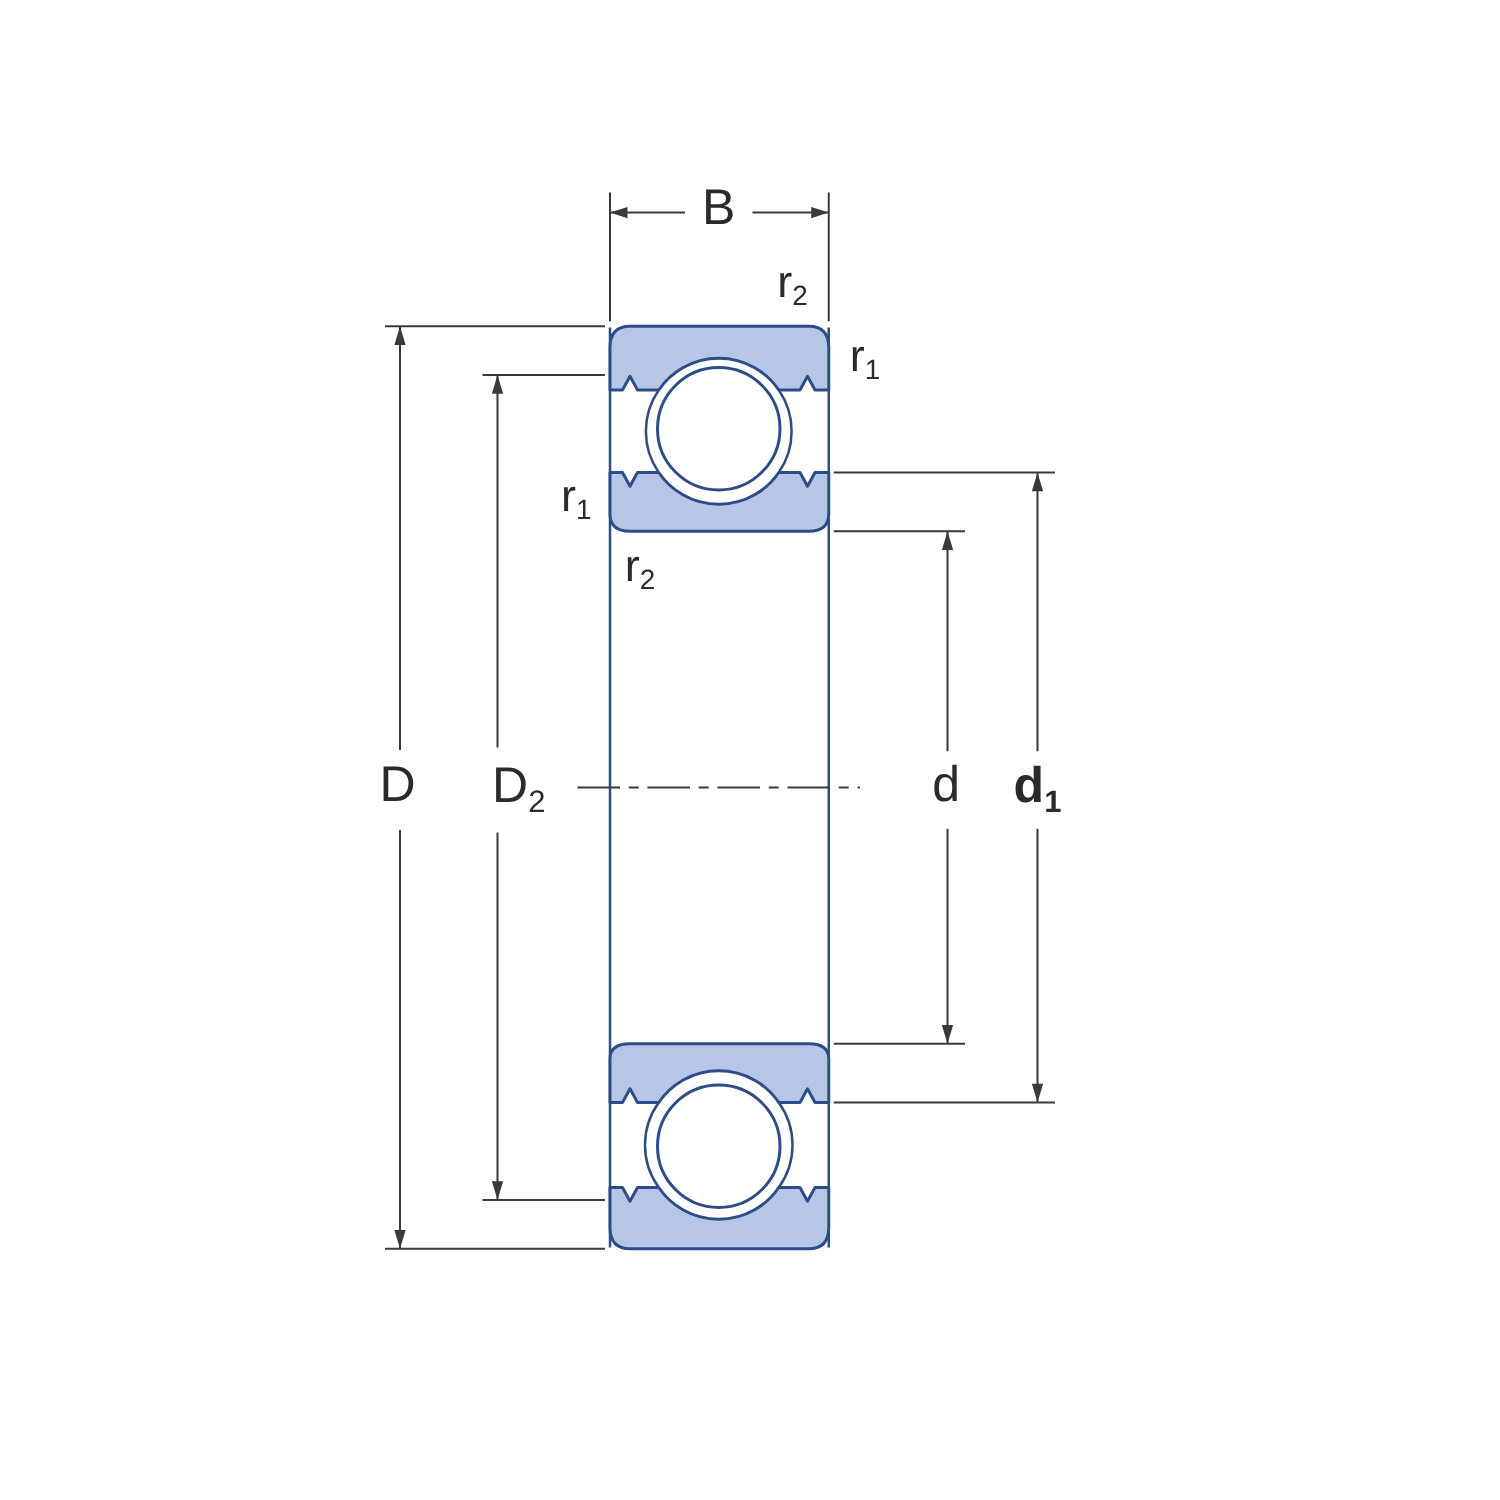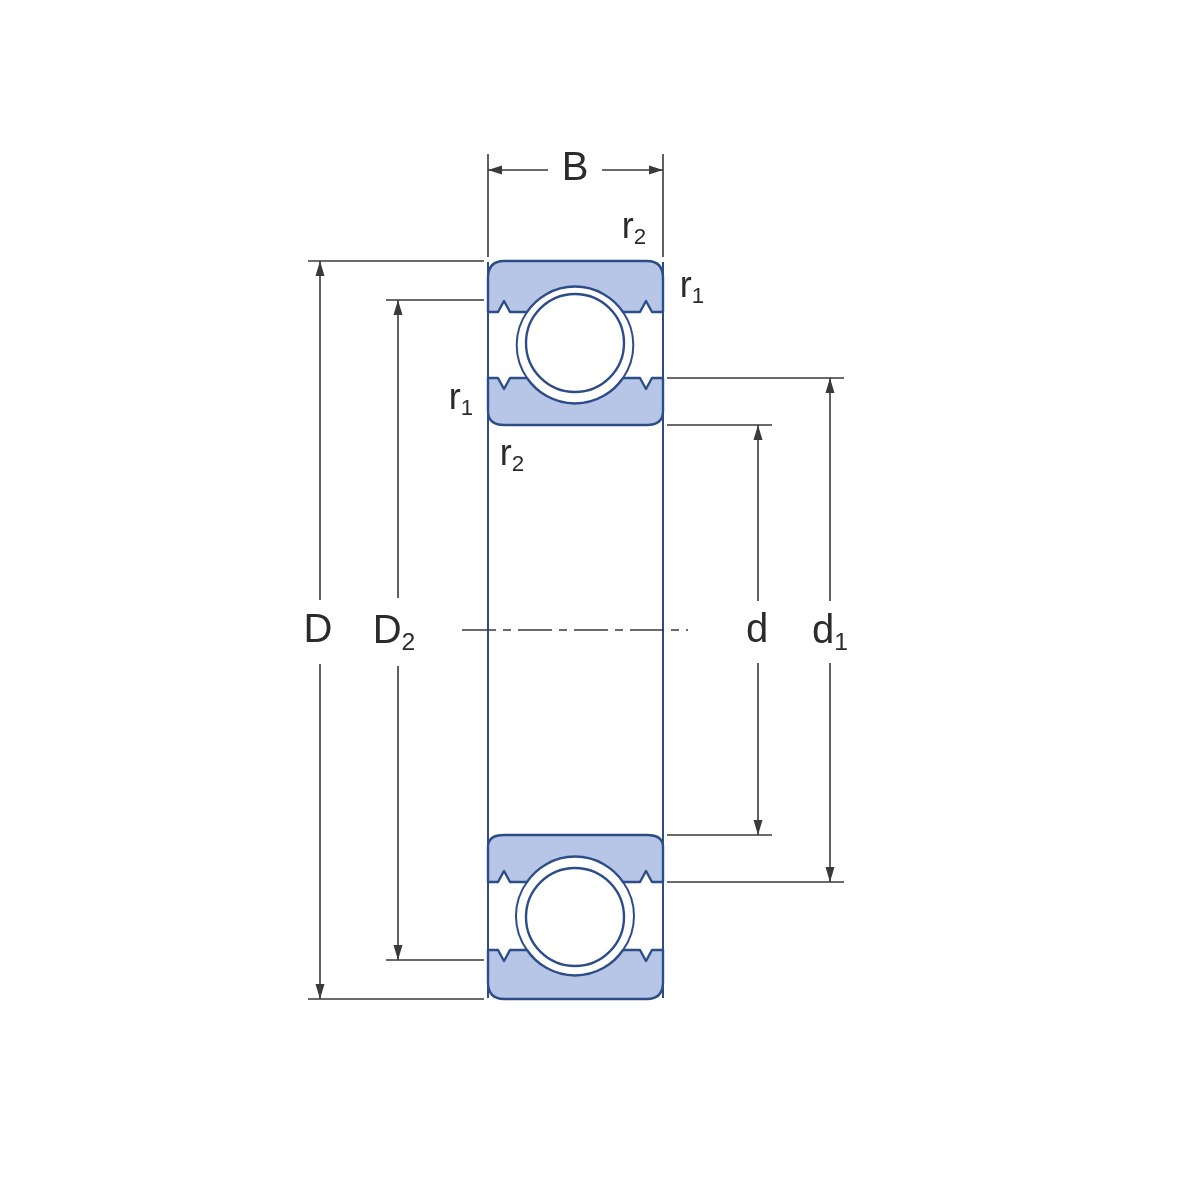--- a/index.html
+++ b/index.html
@@ -128,25 +128,25 @@
   </div>
 
   <div class="lbl" style="left:512px;top:455px;font-size:36px;">
     <span>r</span><span class="sub">2</span>
   </div>
 
   <div class="lbl" style="left:318px;top:631px;">
     <span>D</span><span class="sub"></span>
   </div>
 
-  <div class="lbl" style="left:394px;top:632px;">
+  <div class="lbl" style="left:415px;top:632px;">
     <span>D</span><span class="sub">2</span>
   </div>
 
   <div class="lbl" style="left:757px;top:631px;">
     <span>d</span><span class="sub"></span>
   </div>
 
-  <div class="lbl" style="left:830px;top:632px;">
+  <div class="lbl" style="left:830px;top:632px;font-weight:bold;">
     <span>d</span><span class="sub">1</span>
   </div>
 
 </div>
 
 </body></html>

